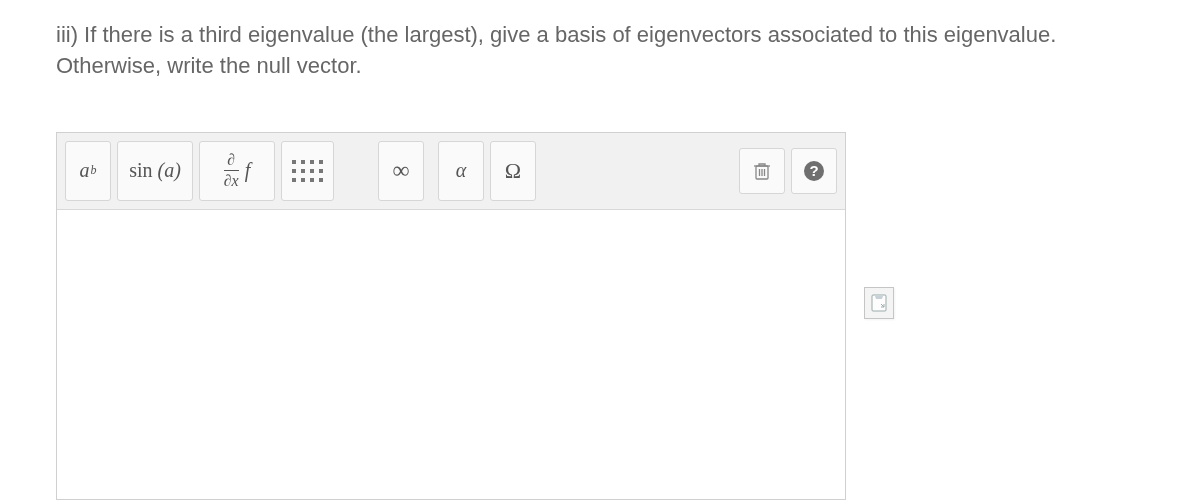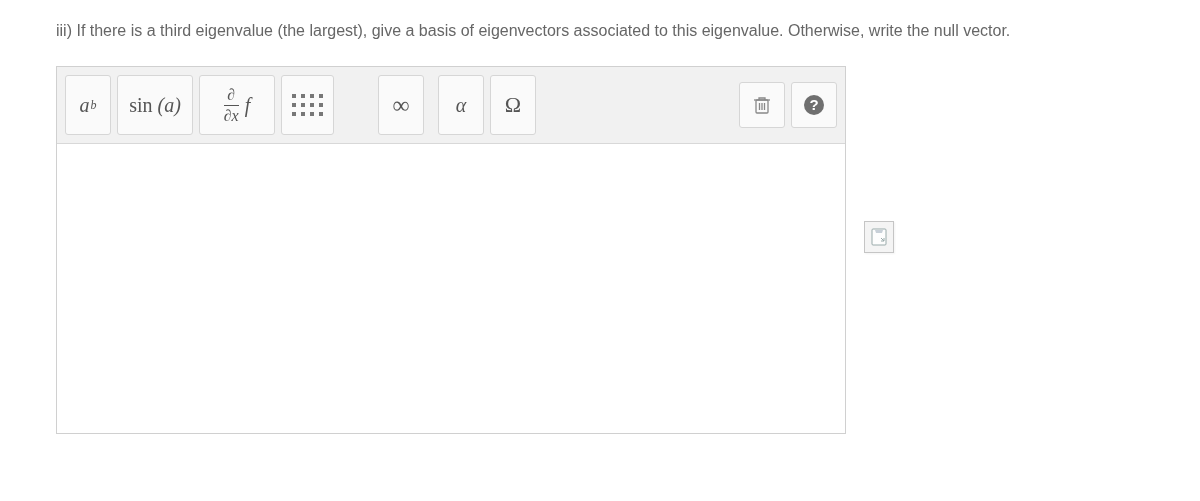--- a/index.html
+++ b/index.html
@@ -11,23 +11,23 @@
       font-family: Arial, Helvetica, sans-serif;
       background: #ffffff;
       width: 1200px;
       height: 501px;
       padding: 20px 56px;
       color: #555;
       font-size: 18px;
     }
     .question-text {
       color: #666;
-      font-size: 16px;
+      font-size: 22px;
       line-height: 1.4;
-      margin-bottom: 24px;
+      margin-bottom: 50px;
     }
     .editor-wrapper {
       display: flex;
       align-items: flex-start;
       gap: 18px;
     }
     .editor-box {
       width: 790px;
       background: #f1f1f1;
       border: 1px solid #d0d0d0;

